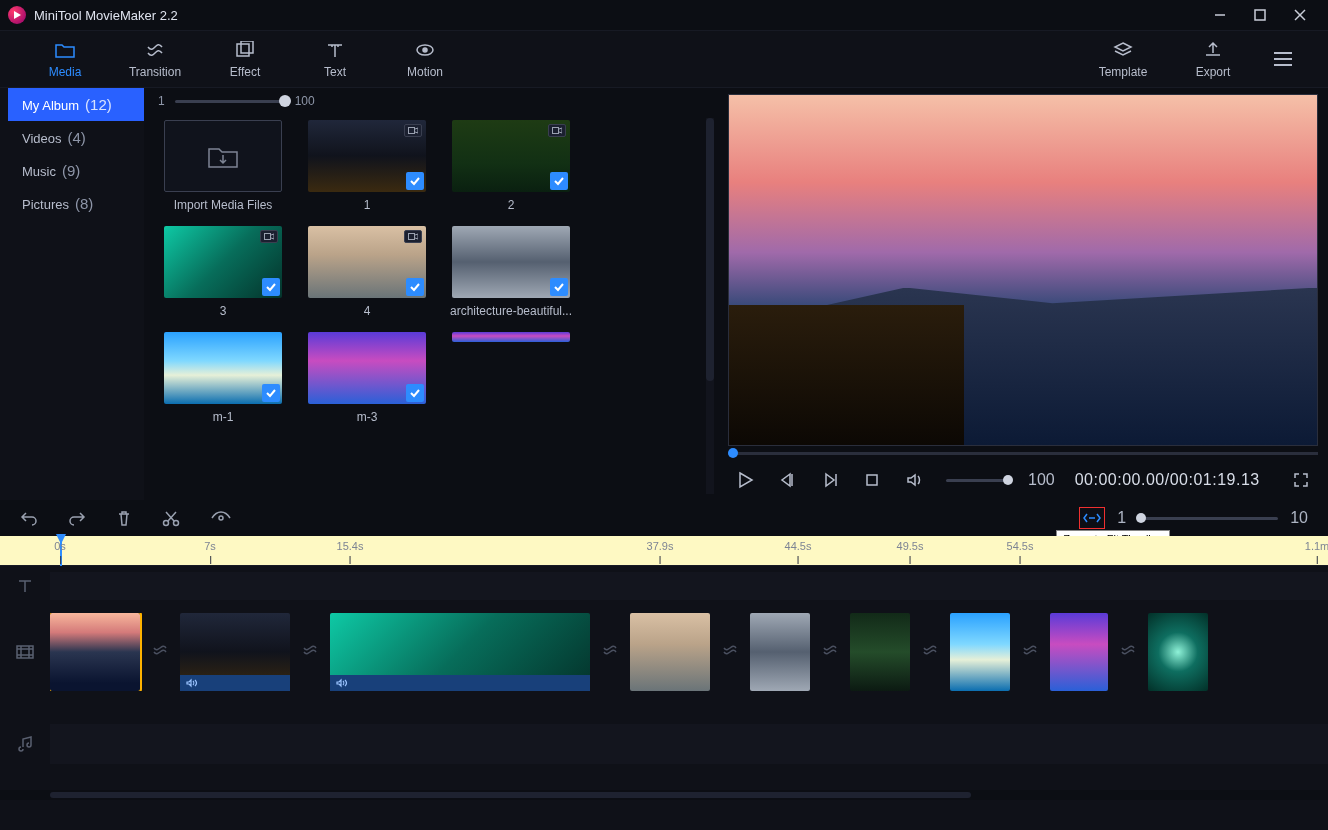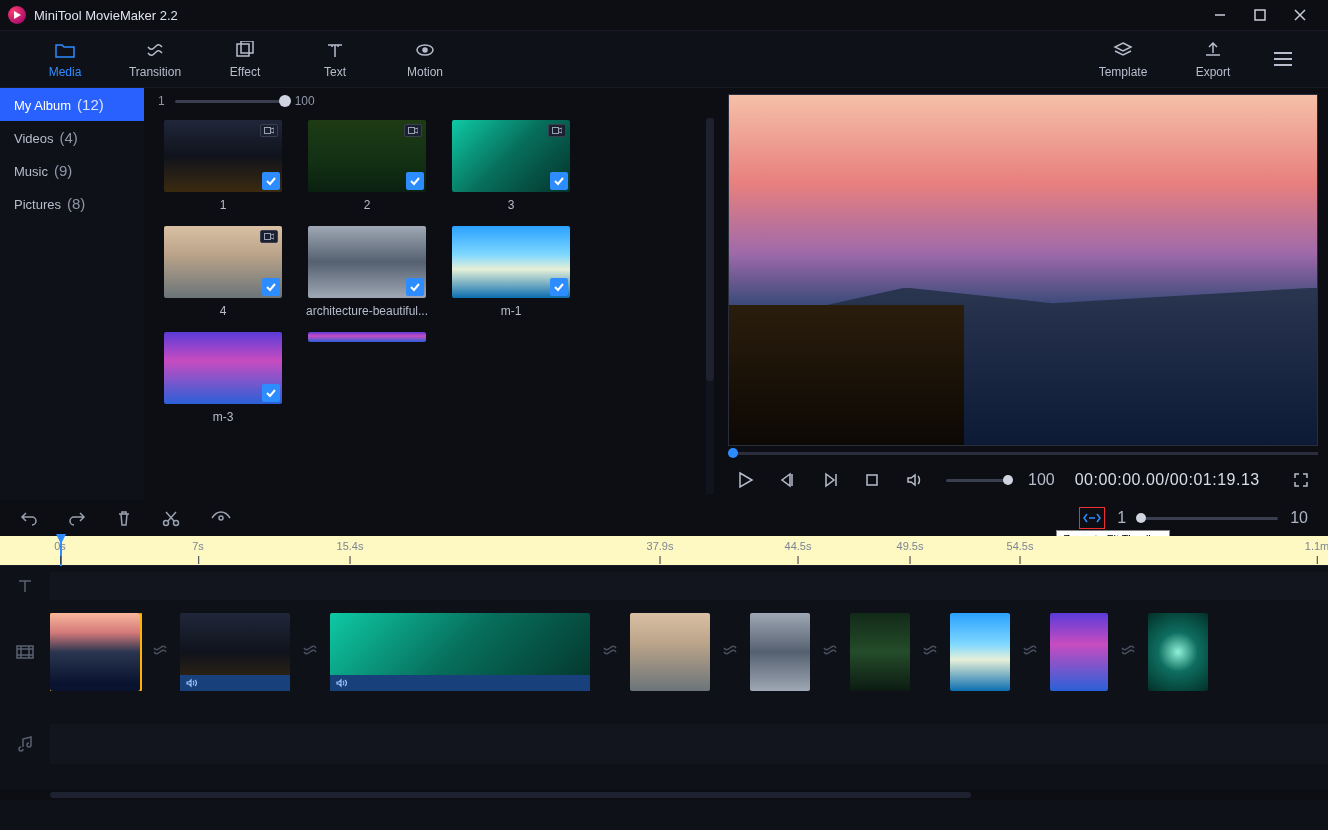--- a/index.html
+++ b/index.html
@@ -21,21 +21,21 @@
 .toolbar { height: 58px; background:#0f1118; display:flex; align-items:center; padding:0 20px; border-top:1px solid #171a24; border-bottom:1px solid #171a24;}
 .toolbtn { width: 90px; display:flex; flex-direction:column; align-items:center; color:#b7bdcc; font-size:12px; gap:4px; }
 .toolbtn.active { color:#2d8cff; }
 .toolbtn .ico { height:22px; display:flex; align-items:center; justify-content:center; }
 .rightcluster { margin-left:auto; display:flex; }
 .hamburger { width:50px; display:flex; align-items:center; justify-content:center; }
 
 
 .mid { display:flex; height: 412px; }
 .sidebar { width: 144px; background:#0f1118; }
-.side-item { padding: 8px 14px; font-size: 13px; color:#b7bdcc; display:flex; gap:6px; align-items:baseline; }
+.side-item { padding: 8px 14px; font-size: 13px; color:#b7bdcc; display:flex; gap:6px; align-items:baseline;margin-left:8px; }
 .side-item.active { background:#2961ff; color:#fff; }
 .side-item .count { color:#8e96a8; font-size:15px; }
 .side-item.active .count { color:#d8e2ff; }
 
 .gallerywrap { flex:1; display:flex; flex-direction:column; background:#0c0e14; position:relative;}
 .zoomrow { height: 26px; display:flex; align-items:center; gap:10px; padding:0 14px; color:#8e96a8; font-size:12px;}
 .zoomrow .track { flex:0 0 110px; height:3px; background:#3a3f50; position:relative; border-radius:2px;}
 .zoomrow .track .knob { position:absolute; right:-6px; top:-5px; width:12px; height:12px; background:#cfd4e0; border-radius:50%; }
 .gallery { flex:1; overflow:auto; padding: 6px 6px 6px 14px; }
 .grid { display:grid; grid-template-columns: repeat(3, 130px); gap: 14px 14px; }
@@ -229,20 +229,29 @@
     <div class="zoomrow">
       <span>1</span>
       <div class="track">
           <div class="knob"></div>
         </div>
       <span>100</span>
     </div>
     <div class="gallery">
       <div class="grid" id="grid">
           <div class="card">
+            <div class="thumb import">
+              <svg width="34" height="28" fill="none" stroke="#7d8494" stroke-width="1.5">
+                <path d="M3 7h10l3 3h15v15H3z"></path>
+                <path d="M17 13v8M14 18l3 3 3-3"></path>
+              </svg>
+            </div>
+            <div class="cap">Import Media Files</div>
+          </div>
+          <div class="card">
             <div class="thumb g-city">
               <div class="badge">
                 <svg width="10" height="7" fill="none" stroke="#9aa1b0" stroke-width="1">
                   <rect x="0.5" y="0.5" width="6" height="6"></rect>
                   <path d="M7 2l3-1v5l-3-1"></path>
                 </svg>
               </div>
               <div class="check">
                 <svg width="12" height="12" viewBox="0 0 12 12">
                   <path d="M2 6l3 3 5-6" fill="none" stroke="#fff" stroke-width="2"></path>
@@ -434,21 +443,21 @@
         <div class="knob"></div>
       </div>
     <span>10</span>
   </div>
   <div class="tooltip">Zoom to Fit Timeline</div>
 </div>
 
 <div class="ruler" id="ruler">
   <div class="playhead" style="left:60px;"></div>
 <div class="tick" style="left: 60px;">0s</div>
-    <div class="tick" style="left: 198px;">7s</div>
+    <div class="tick" style="left: 210px;">7s</div>
     <div class="tick" style="left: 350px;">15.4s</div>
     <div class="tick" style="left: 660px;">37.9s</div>
     <div class="tick" style="left: 798px;">44.5s</div>
     <div class="tick" style="left: 910px;">49.5s</div>
     <div class="tick" style="left: 1020px;">54.5s</div>
     <div class="tick" style="left: 1317px;">1.1m</div>
   </div>
 
 <div class="tracks">
 

